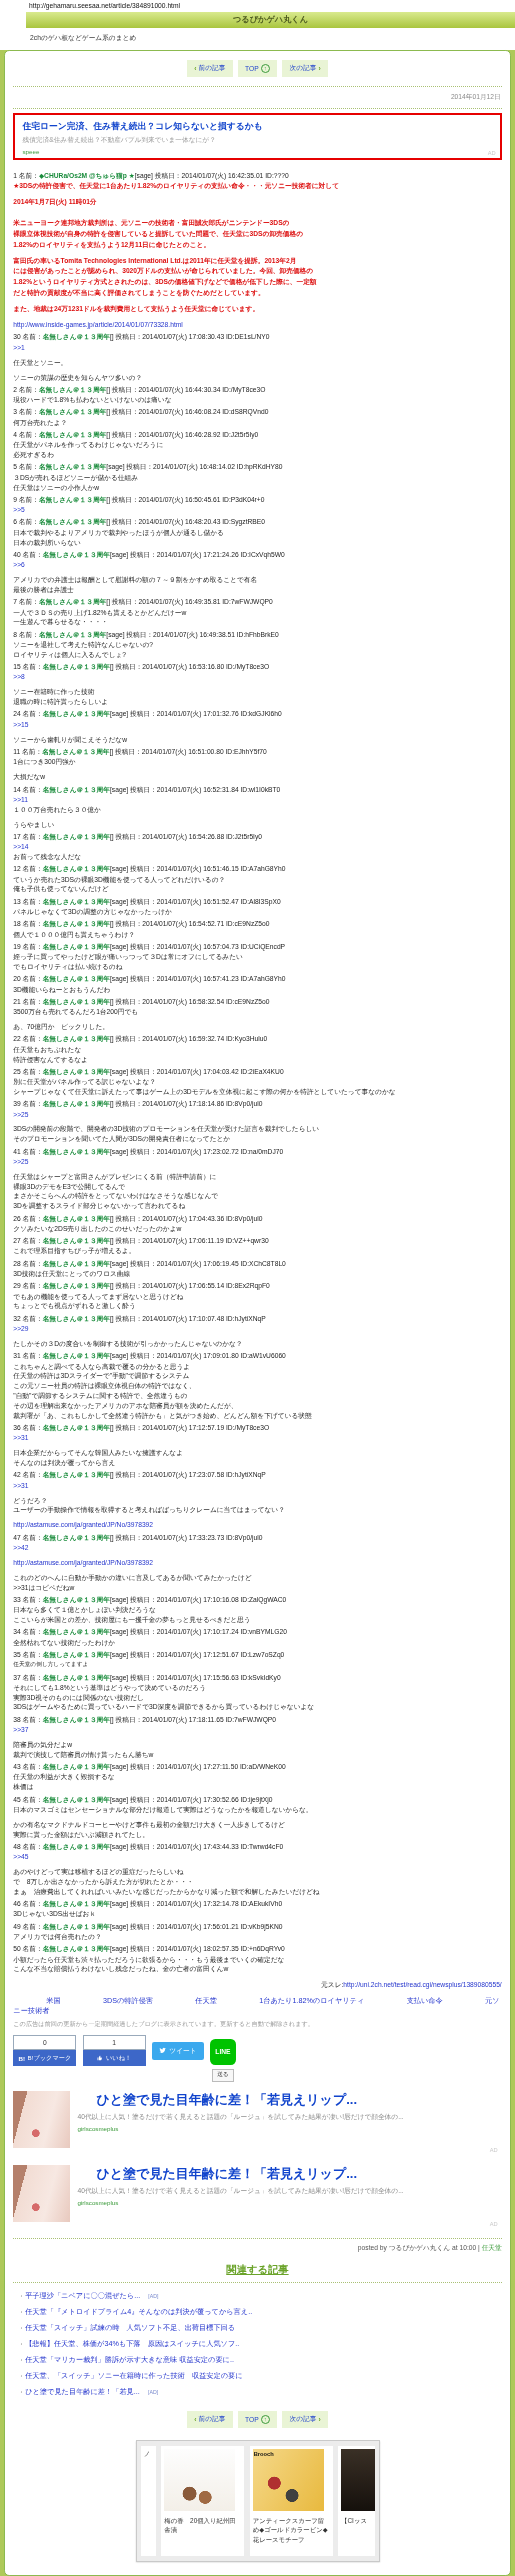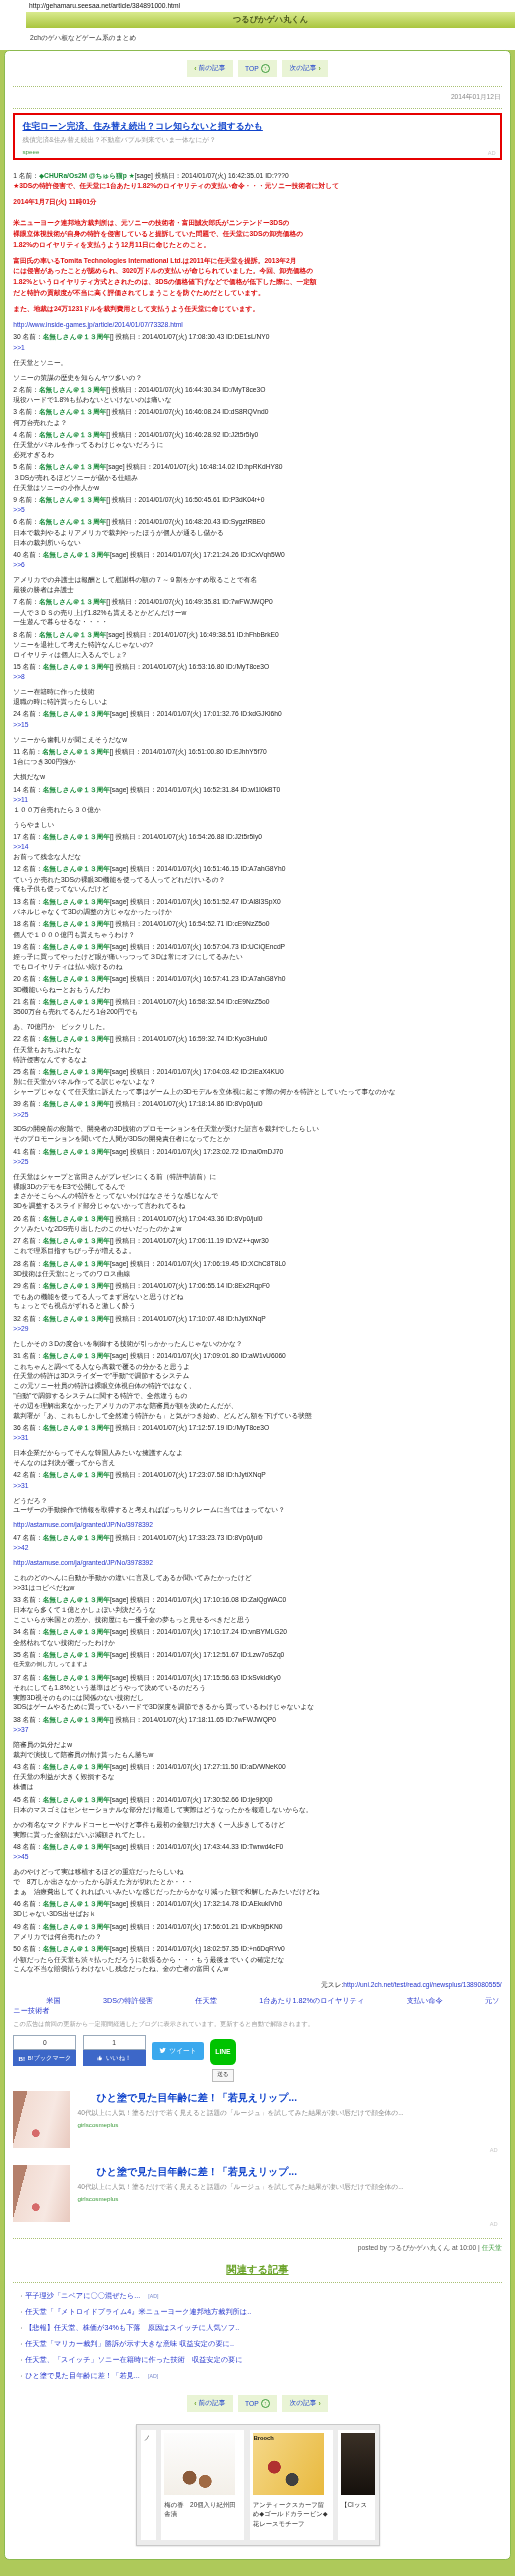--- a/index.html
+++ b/index.html
@@ -12,21 +12,21 @@
   .subrow{background:#fff;padding:6.2px 4.1px 7.2px;font-size:6.7px;color:#333;}
   .content{margin:0 4.1px;background:#fff;border:1px solid #8cba4f;border-radius:5.2px;padding:6.2px 8.2px 8.2px;}
   .navrow{display:flex;justify-content:center;gap:5.2px;padding:3.1px 0 5.2px;}
   .navbtn{background:#e9f4d5;padding:3.6px 7.2px;font-size:6.7px;color:#2244cc;display:inline-flex;align-items:center;gap:2.1px;cursor:pointer;}
   .chev{color:#6aa329;font-weight:bold;}
   .topcircle{width:7.2px;height:7.2px;border:0.5px solid #3a9a3a;border-radius:50%;display:inline-flex;align-items:center;justify-content:center;color:#3a9a3a;font-size:5.2px;line-height:1;}
   .dots{border-top:0.5px dotted #a9c174;margin:4.1px 0;height:0;}
   .daterow{text-align:right;color:#8a8a8a;font-size:6.7px;padding:2.1px 1px;}
   .arttitle{color:#0b3bcc;font-size:9.8px;font-weight:bold;margin:5.2px 0 7.2px;line-height:1.3;}
   .speeead{border:2.6px solid #e60000;padding:5.2px 7.2px 3.1px;margin:2.1px 0 8.2px;position:relative;}
-  .speeead .adtitle{color:#1144cc;font-size:8.8px;font-weight:bold;text-decoration:underline;}
+  .speeead .adtitle{color:#1144cc;font-size:8.8px;font-weight:bold;}
   .speeead .addesc{color:#999;font-size:6.7px;margin-top:3.1px;}
   .speeead .adbrand{color:#3a9a3a;font-size:6.2px;margin-top:3.1px;}
   .adlabel{position:absolute;right:4.1px;bottom:2.1px;color:#c9c9c9;font-size:5.7px;}
   .phead{font-size:6.7px;line-height:11.3px;color:#222;padding-top:1.5px;}
   .pname{color:#1a8c3c;font-weight:bold;}
   .pline{font-size:6.7px;line-height:9.8px;color:#222;}
   .pline.blank{height:5.2px;}
   .pline.pred{color:#dd1111;font-weight:bold;line-height:10.8px;}
   .pline.plink{color:#2233cc;cursor:pointer;}
   .pline.panchor{color:#2233cc;cursor:pointer;}
@@ -41,21 +41,21 @@
   .cntbox{border:0.5px solid #9ab;color:#333;font-size:6.7px;text-align:center;padding:3.1px 0;background:#fff;min-width:61px;}
   .btn-hatena,.btn-like{background:#3d67c8;color:#fff;font-size:6.2px;padding:3.6px 5.2px;text-align:center;cursor:pointer;display:flex;align-items:center;gap:2.6px;justify-content:center;}
   .btn-tweet{background:#3ba9ee;color:#fff;font-size:6.7px;padding:4.6px 7.2px;border-radius:2.1px;display:inline-flex;align-items:center;gap:3.1px;cursor:pointer;margin-top:7.2px;}
   .linecol{display:flex;flex-direction:column;align-items:center;gap:4.1px;margin-top:4.1px;}
   .lineicon{width:26px;height:26px;background:#00c300;border-radius:5.2px;color:#fff;font-weight:bold;font-size:6.7px;display:flex;align-items:center;justify-content:center;cursor:pointer;}
   .sendbtn{border:0.5px solid #bbb;background:#f7f7f7;font-size:5.7px;padding:1.5px 4.1px;color:#333;cursor:pointer;}
   .lipad{display:flex;gap:7.2px;margin:5.2px 0 9.3px;position:relative;padding-bottom:7.2px;}
   .lipimg{width:57px;height:57px;flex:0 0 57px;background:
     radial-gradient(circle at 40% 74%, #d66a6a 3.6px, transparent 4.1px),
     linear-gradient(105deg,#b5806b 20%,#f2dcd3 20%,#f7e8e2 62%,#e8c9be 100%);}
-  .liptext .adtitle{color:#1144cc;font-size:10px;font-weight:bold;cursor:pointer;padding-left:19px;}
+  .liptext .adtitle{color:#1144cc;font-size:13px;font-weight:bold;cursor:pointer;padding-left:19px;}
   .liptext .addesc{color:#8a8a8a;font-size:6.7px;margin-top:4.1px;}
   .liptext .adbrand{color:#3a9a3a;font-size:6.2px;margin-top:3.1px;}
   .postedrow{text-align:right;font-size:6.7px;color:#555;margin:5.2px 0;}
   .postedrow .cat{color:#3a9a3a;cursor:pointer;}
   .relhead{text-align:center;color:#6aa329;font-size:10.3px;font-weight:bold;margin:9.3px 0 5.2px;text-decoration:underline;}
   .rellist{margin:5.2px 0 8.2px;padding:0 0 0 5.2px;list-style:none;}
   .rellist li{font-size:7.2px;line-height:16px;color:#2233cc;}
   .rellist li::before{content:"・";color:#333;margin-right:1px;font-size:5.7px;}
   .rellist .rlink{cursor:pointer;}
   .adtag{font-size:5.2px;color:#7788cc;margin-left:8.2px;}
@@ -437,21 +437,22 @@
         </div>
       </div>
 
     <div class="dots"></div>
     <div class="postedrow"><span>posted by つるぴかゲハ丸くん at 10:00 |</span> <span class="cat">任天堂</span></div>
 
     <div class="relhead">関連する記事</div>
     <div class="dots"></div>
     <ul class="rellist" id="related">
         <li><span class="rlink">平子理沙「ニベアに〇〇混ぜたら...</span><span class="adtag">[AD]</span></li>
-        <li><span class="rlink">任天堂「『メトロイドプライム4』米ニューヨーク連邦地方裁判所は..</span></li>
+        <li><span class="rlink">任天堂「『メトロイドプライム4』そんなのは判決が覆ってから言え..</span></li>
+        <li><span class="rlink">任天堂「スイッチ」試練の時　人気ソフト不足、出荷目標下回る</span></li>
         <li><span class="rlink">【悲報】任天堂、株価が34%も下落　原因はスイッチに人気ソフ..</span></li>
         <li><span class="rlink">任天堂「マリカー裁判」勝訴が示す大きな意味 収益安定の要に..</span></li>
         <li><span class="rlink">任天堂、「スイッチ」ソニー在籍時に作った技術　収益安定の要に</span></li>
         <li><span class="rlink">ひと塗で見た目年齢に差！「若見...</span><span class="adtag">[AD]</span></li>
       </ul>
 
     <div class="navrow">
       <span class="navbtn">
           <span class="chev">‹</span>
           <span>前の記事</span>

